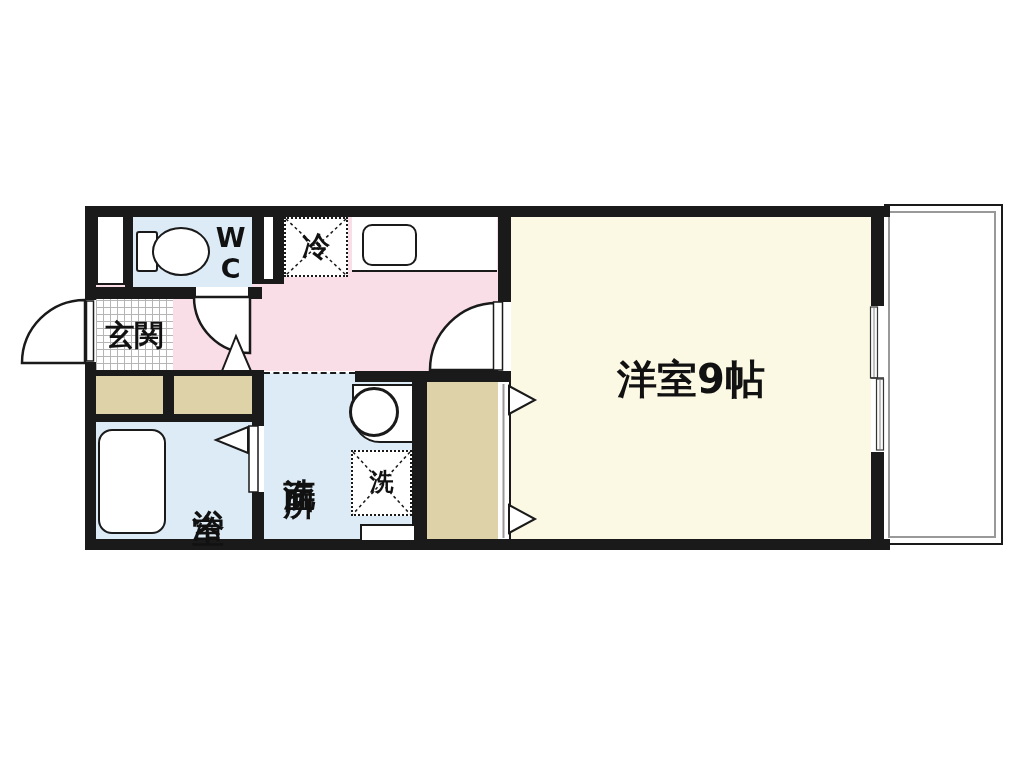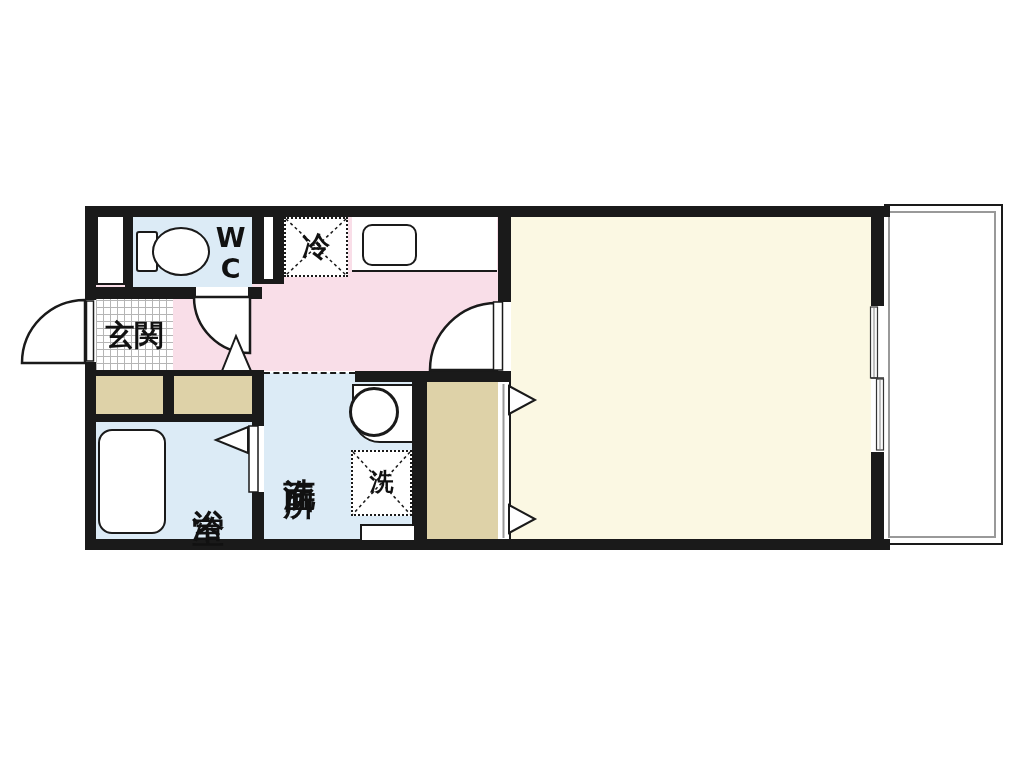--- a/index.html
+++ b/index.html
@@ -106,14 +106,15 @@
     <line x1="880" y1="380" x2="880" y2="449" stroke="#888" stroke-width="1"></line>
     <line x1="871" y1="378" x2="884" y2="378" stroke="#333" stroke-width="1.5"></line>
   </svg>
 
   <div class="lbl" style="left:96px;top:318px;width:77px;height:34px;font-size:29px;">玄関</div>
   <div class="lbl vert" style="left:211px;top:218px;width:38px;height:70px;font-size:27px;letter-spacing:0;">WC</div>
   <div class="lbl" style="left:284px;top:231px;width:64px;height:32px;font-size:28px;">冷</div>
   <div class="lbl vert" style="left:188px;top:440px;width:40px;height:96px;font-size:32px;">浴室</div>
   <div class="lbl vert" style="left:278px;top:388px;width:42px;height:142px;font-size:32px;">洗面所</div>
   <div class="lbl" style="left:351px;top:469px;width:61px;height:28px;font-size:24px;">洗</div>
+  <div class="lbl" style="left:551px;top:354px;width:280px;height:50px;font-size:40px;">洋室9帖</div>
 
 </div>
 
 </body></html>

